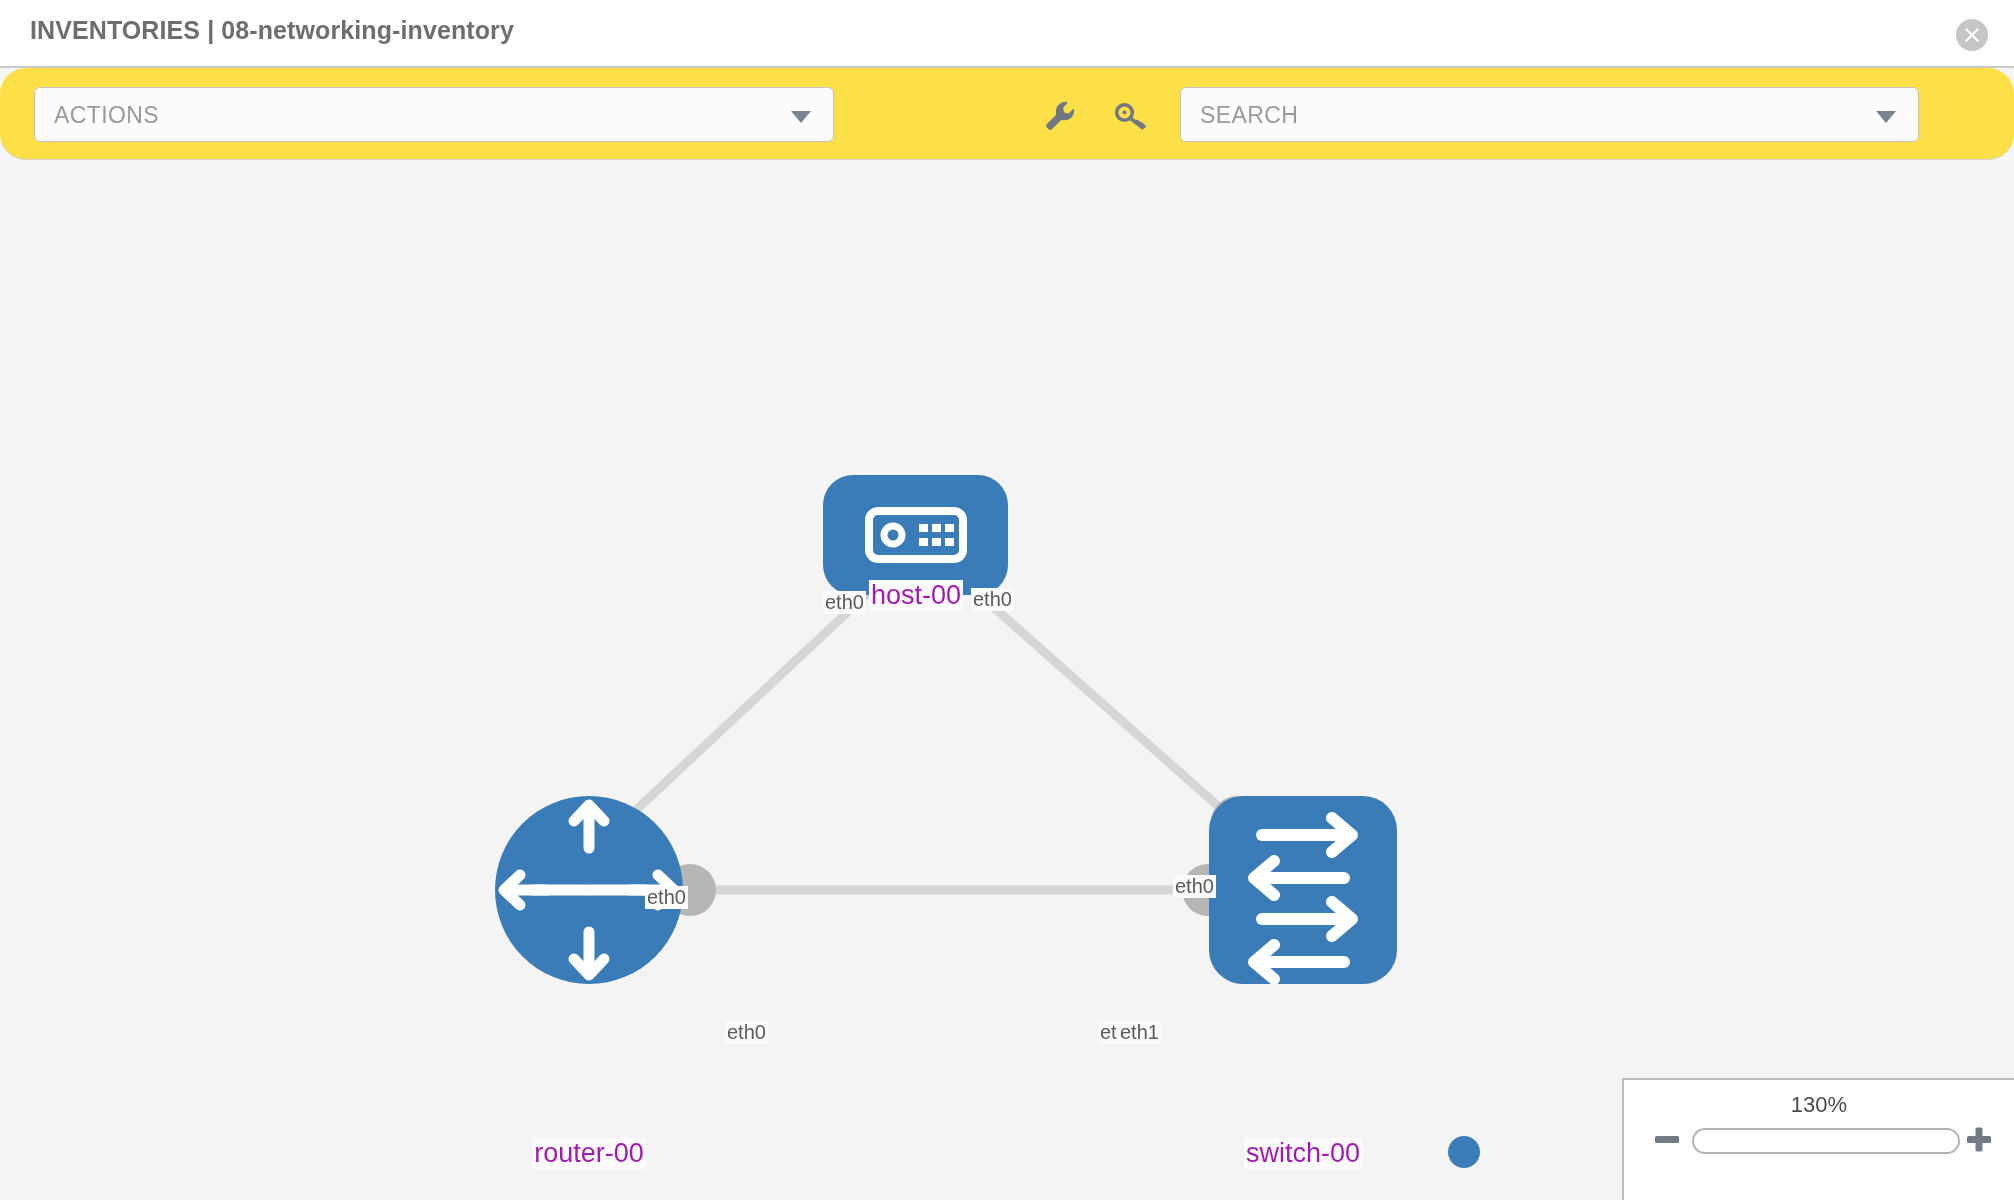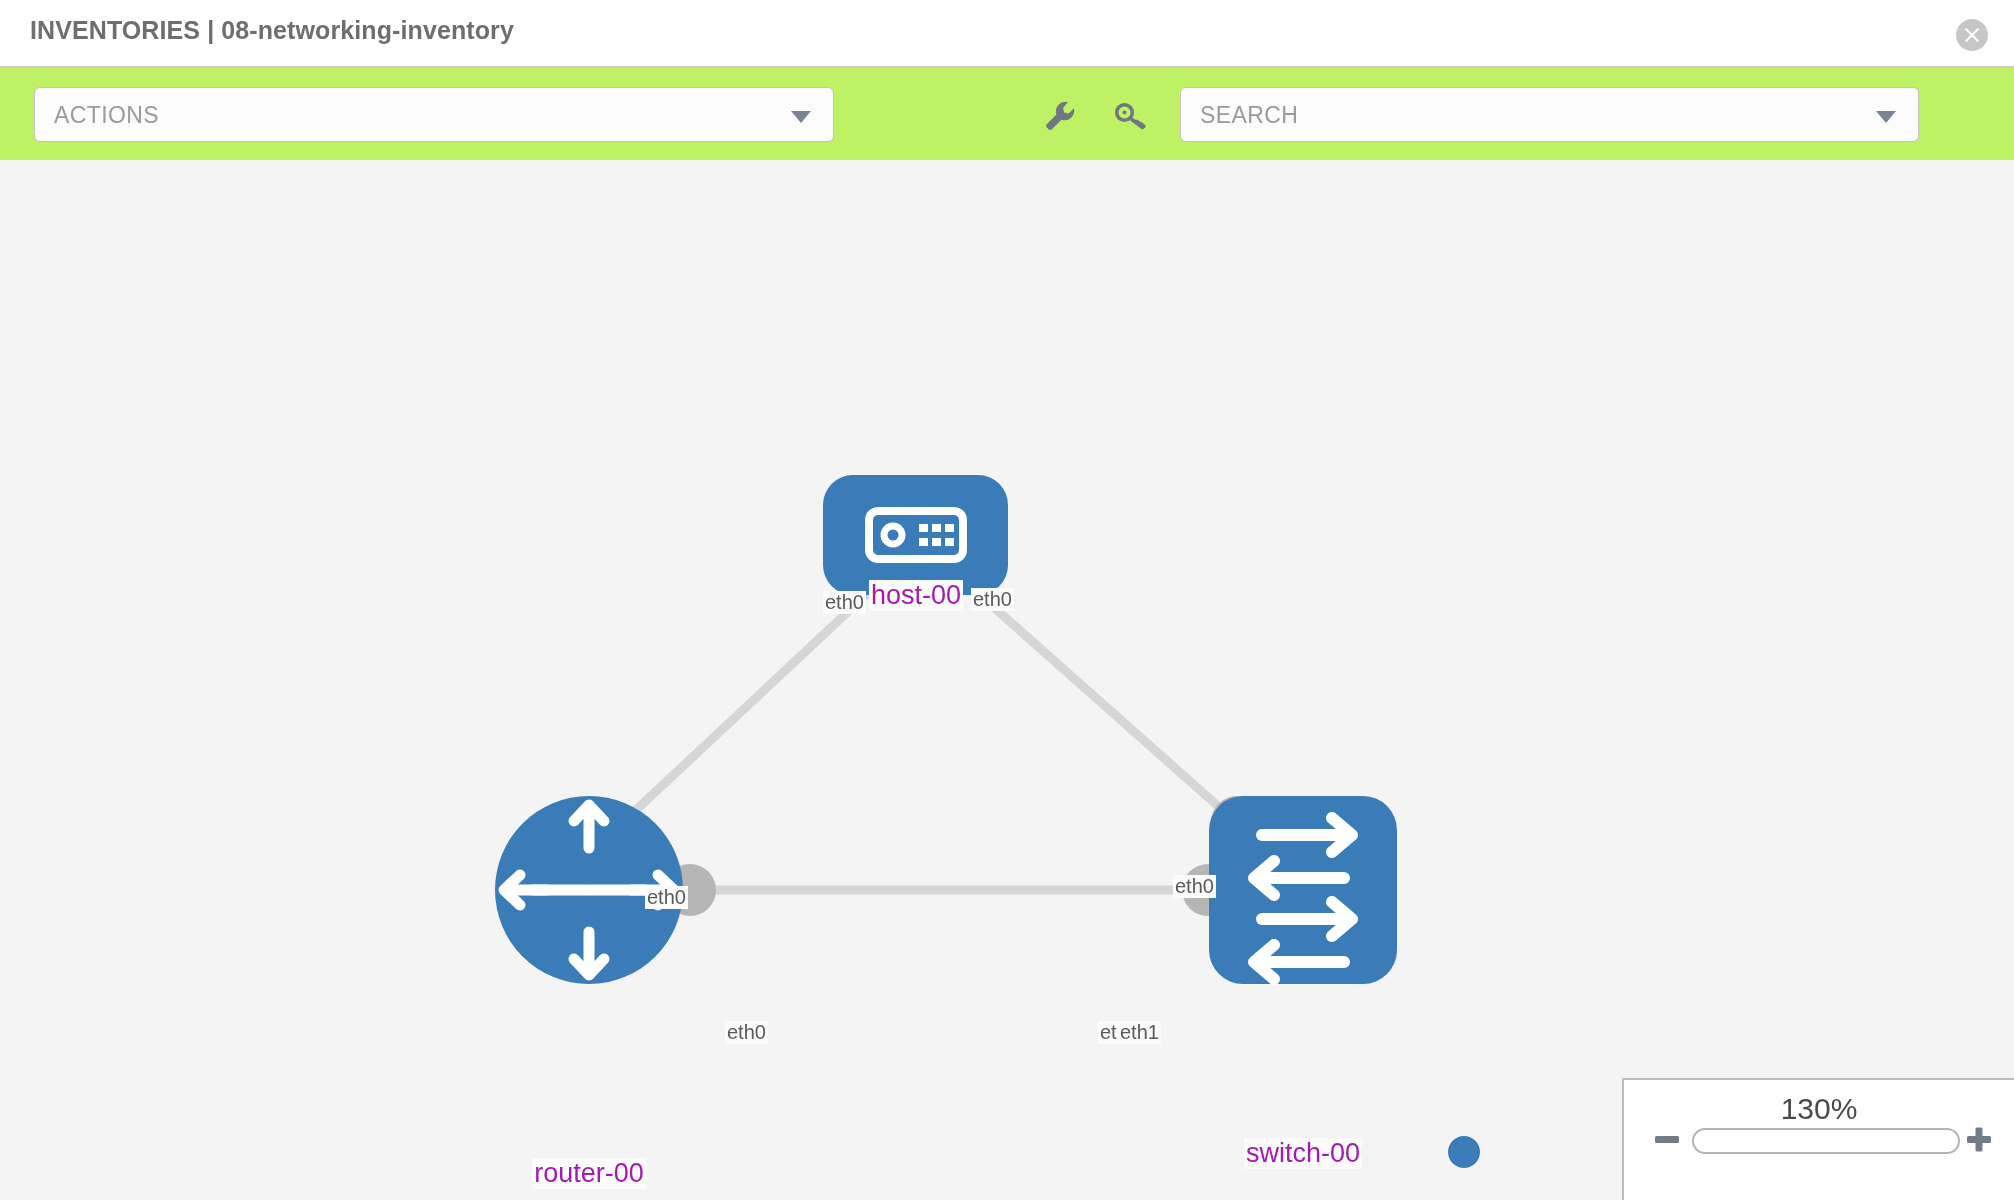--- a/index.html
+++ b/index.html
@@ -49,22 +49,23 @@
     cursor: pointer;
   }
   .close-btn svg { display: block; }
 
   
   .toolbar {
     position: absolute;
     top: 68px; left: 0;
     width: 2014px;
     height: 92px;
-    background: #bef264;
+    background: #fde047;
     border-bottom: 1px solid #d2d2d2;
+    border-radius: 26px;
   }
 
   .select-box {
     position: absolute;
     background: #fcfcfc;
     border: 1px solid #c3c3c3;
     border-radius: 6px;
     height: 55px;
     cursor: pointer;
   }
@@ -139,21 +140,21 @@
     height: 122px;
     background: #ffffff;
     border-left: 2px solid #bdbdbd;
     border-top: 2px solid #bdbdbd;
   }
   .zoom-level {
     position: absolute;
     top: 12px;
     left: 0; right: 0;
     text-align: center;
-    font-size: 30px;
+    font-size: 22px;
     color: #4a4a4a;
   }
   .zoom-minus, .zoom-plus {
     position: absolute;
     top: 44px;
     cursor: pointer;
   }
   .zoom-minus { left: 28px; }
   .zoom-plus  { right: 20px; }
   .zoom-track {
@@ -287,21 +288,21 @@
 
     <span class="iface-label" style="left:823px;  top:431px;">eth0</span>
     <span class="iface-label" style="left:971px;  top:428px;">eth0</span>
     <span class="iface-label" style="left:645px;  top:726px;">eth0</span>
     <span class="iface-label" style="left:1173px; top:715px;">eth0</span>
     <span class="iface-label" style="left:725px;  top:861px;">eth0</span>
     <span class="iface-label" style="left:1098px; top:861px;">eth0</span>
     <span class="iface-label" style="left:1118px; top:861px;">eth1</span>
 
     <span class="node-label" style="left:916px;  top:420px;">host-00</span>
-    <span class="node-label" style="left:589px;  top:978px;margin-top:20px;">router-00</span>
+    <span class="node-label" style="left:589px;  top:978px;">router-00</span>
     <span class="node-label" style="left:1303px; top:978px;">switch-00</span>
   </div>
 
   <div class="zoom-panel">
     <div class="zoom-level">130%</div>
 
     <div class="zoom-minus">
       <svg width="30" height="30" viewBox="0 0 30 30">
         <rect x="3" y="12" width="24" height="7" rx="1.5" fill="#737b87"></rect>
       </svg>

